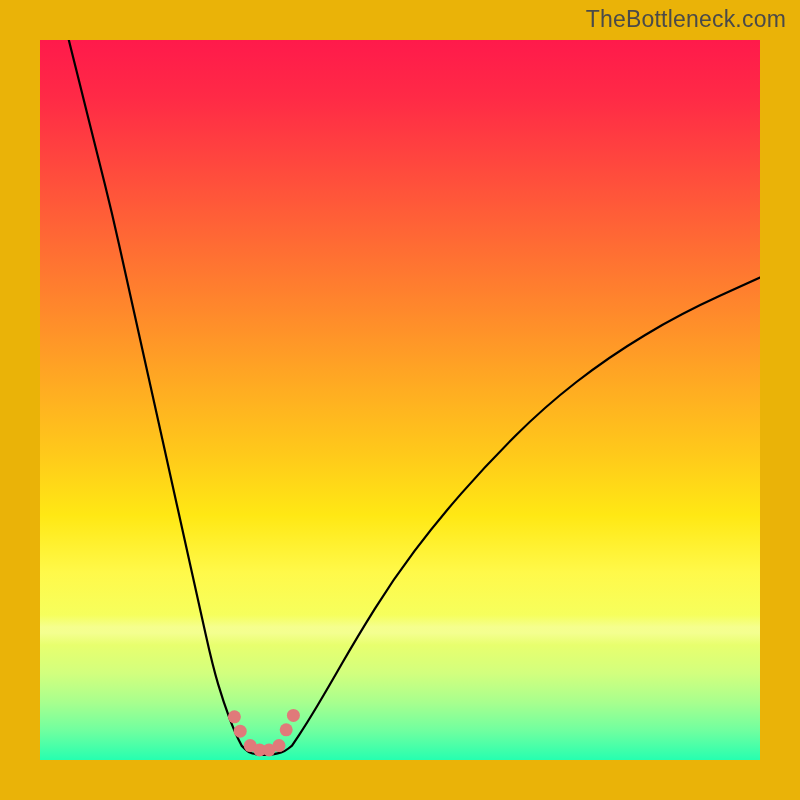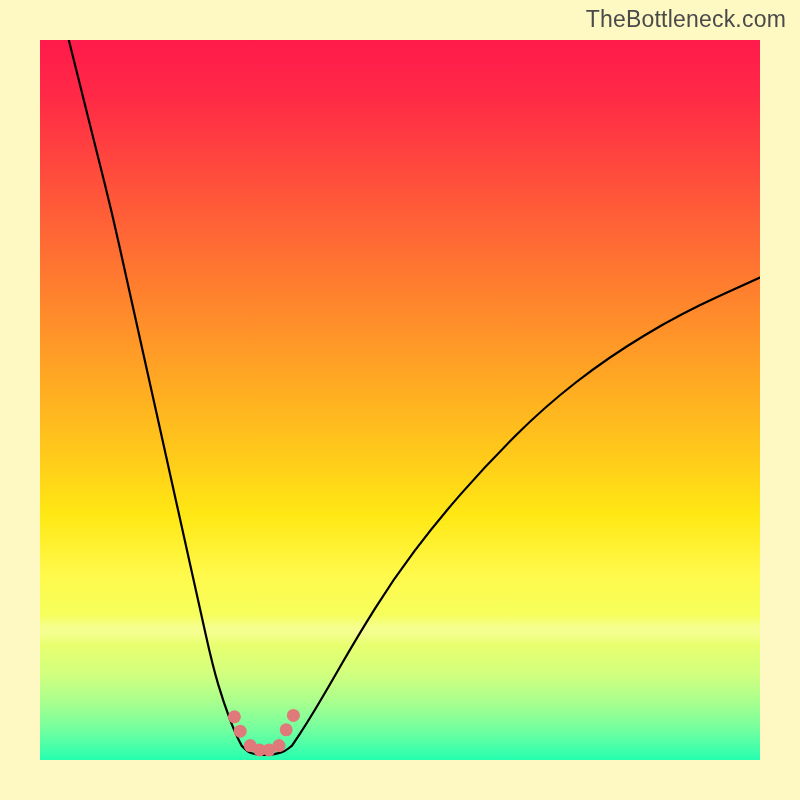--- a/index.html
+++ b/index.html
@@ -10,21 +10,21 @@
     background: #000;
     overflow: hidden;
     font-family: Arial, Helvetica, sans-serif;
   }
   .frame {
     position: absolute;
     top: 0;
     left: 0;
     width: 800px;
     height: 800px;
-    background: #fef9c3;
+    background: #eab308;
   }
   .plot {
     position: absolute;
     top: 40px;
     left: 40px;
     width: 720px;
     height: 720px;
     overflow: hidden;
   }
   .gradient {

